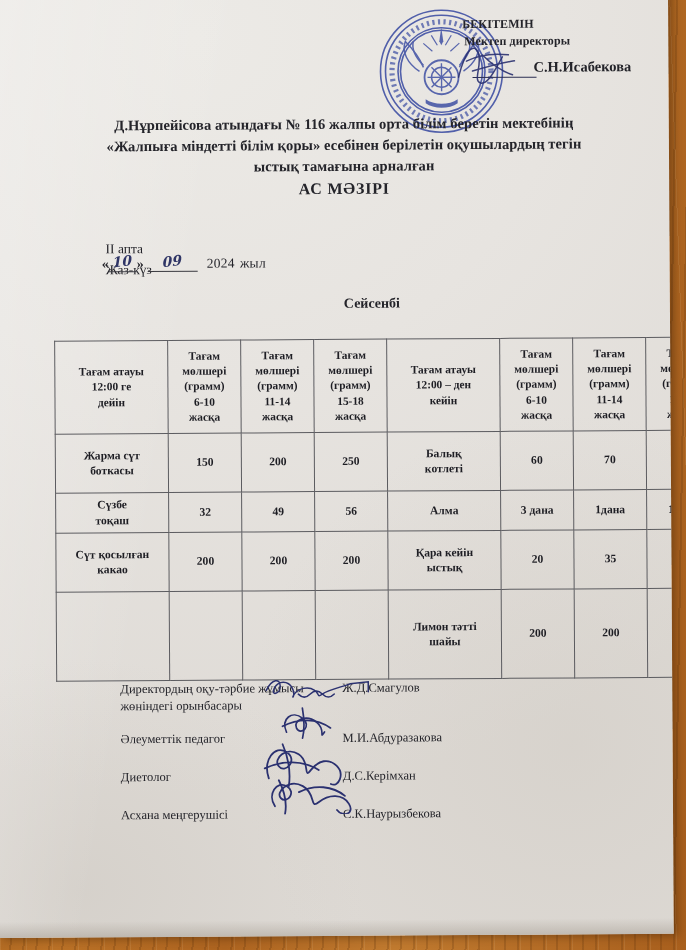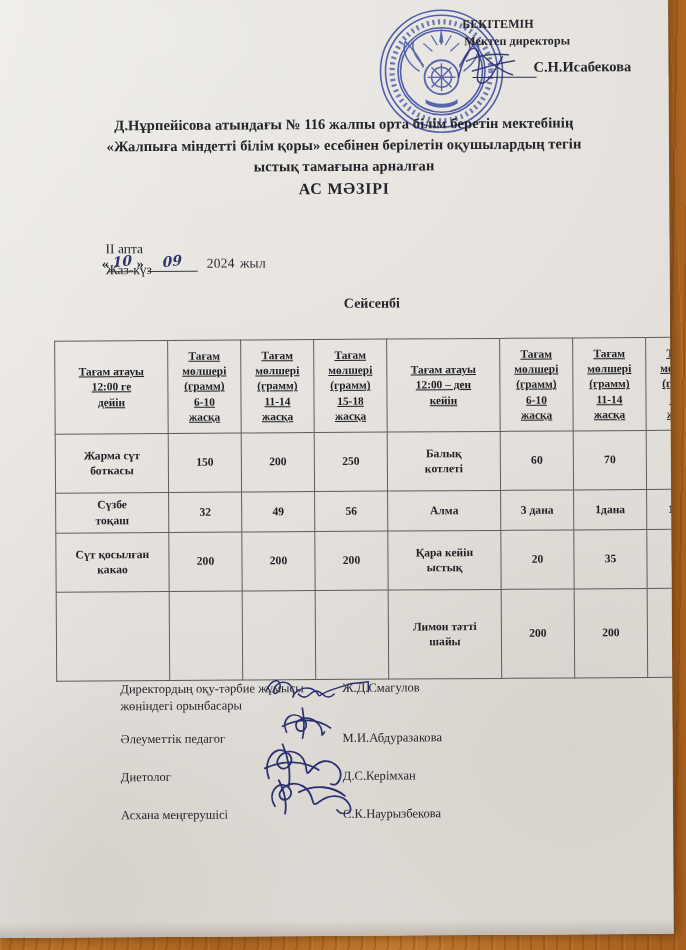--- a/index.html
+++ b/index.html
@@ -201,21 +201,21 @@
   table.menu td, table.menu th {
     border: 1.1px solid #5c5c60;
     text-align: center;
     vertical-align: middle;
     padding: 3px 2px;
     line-height: 1.32;
   }
   table.menu th { font-weight: bold; font-size: 11.4px; }
   .c-name  { width: 108px; border-radius: 29px; }
   .c-num   { width: 68px; }
-  .hdr-cell { height: 86px; text-decoration: underline; }
+  .hdr-cell { height: 86px; }
   .r1 td { height: 52px; }
   .r2 td { height: 33px; }
   .r3 td { height: 52px; }
   .r4 td { height: 82px; }
   .top-num { vertical-align: top; padding-top: 4px; }
   .bot-name { vertical-align: bottom; padding-bottom: 6px; }
   .empty-cell { }
 
   
   .signatures {

